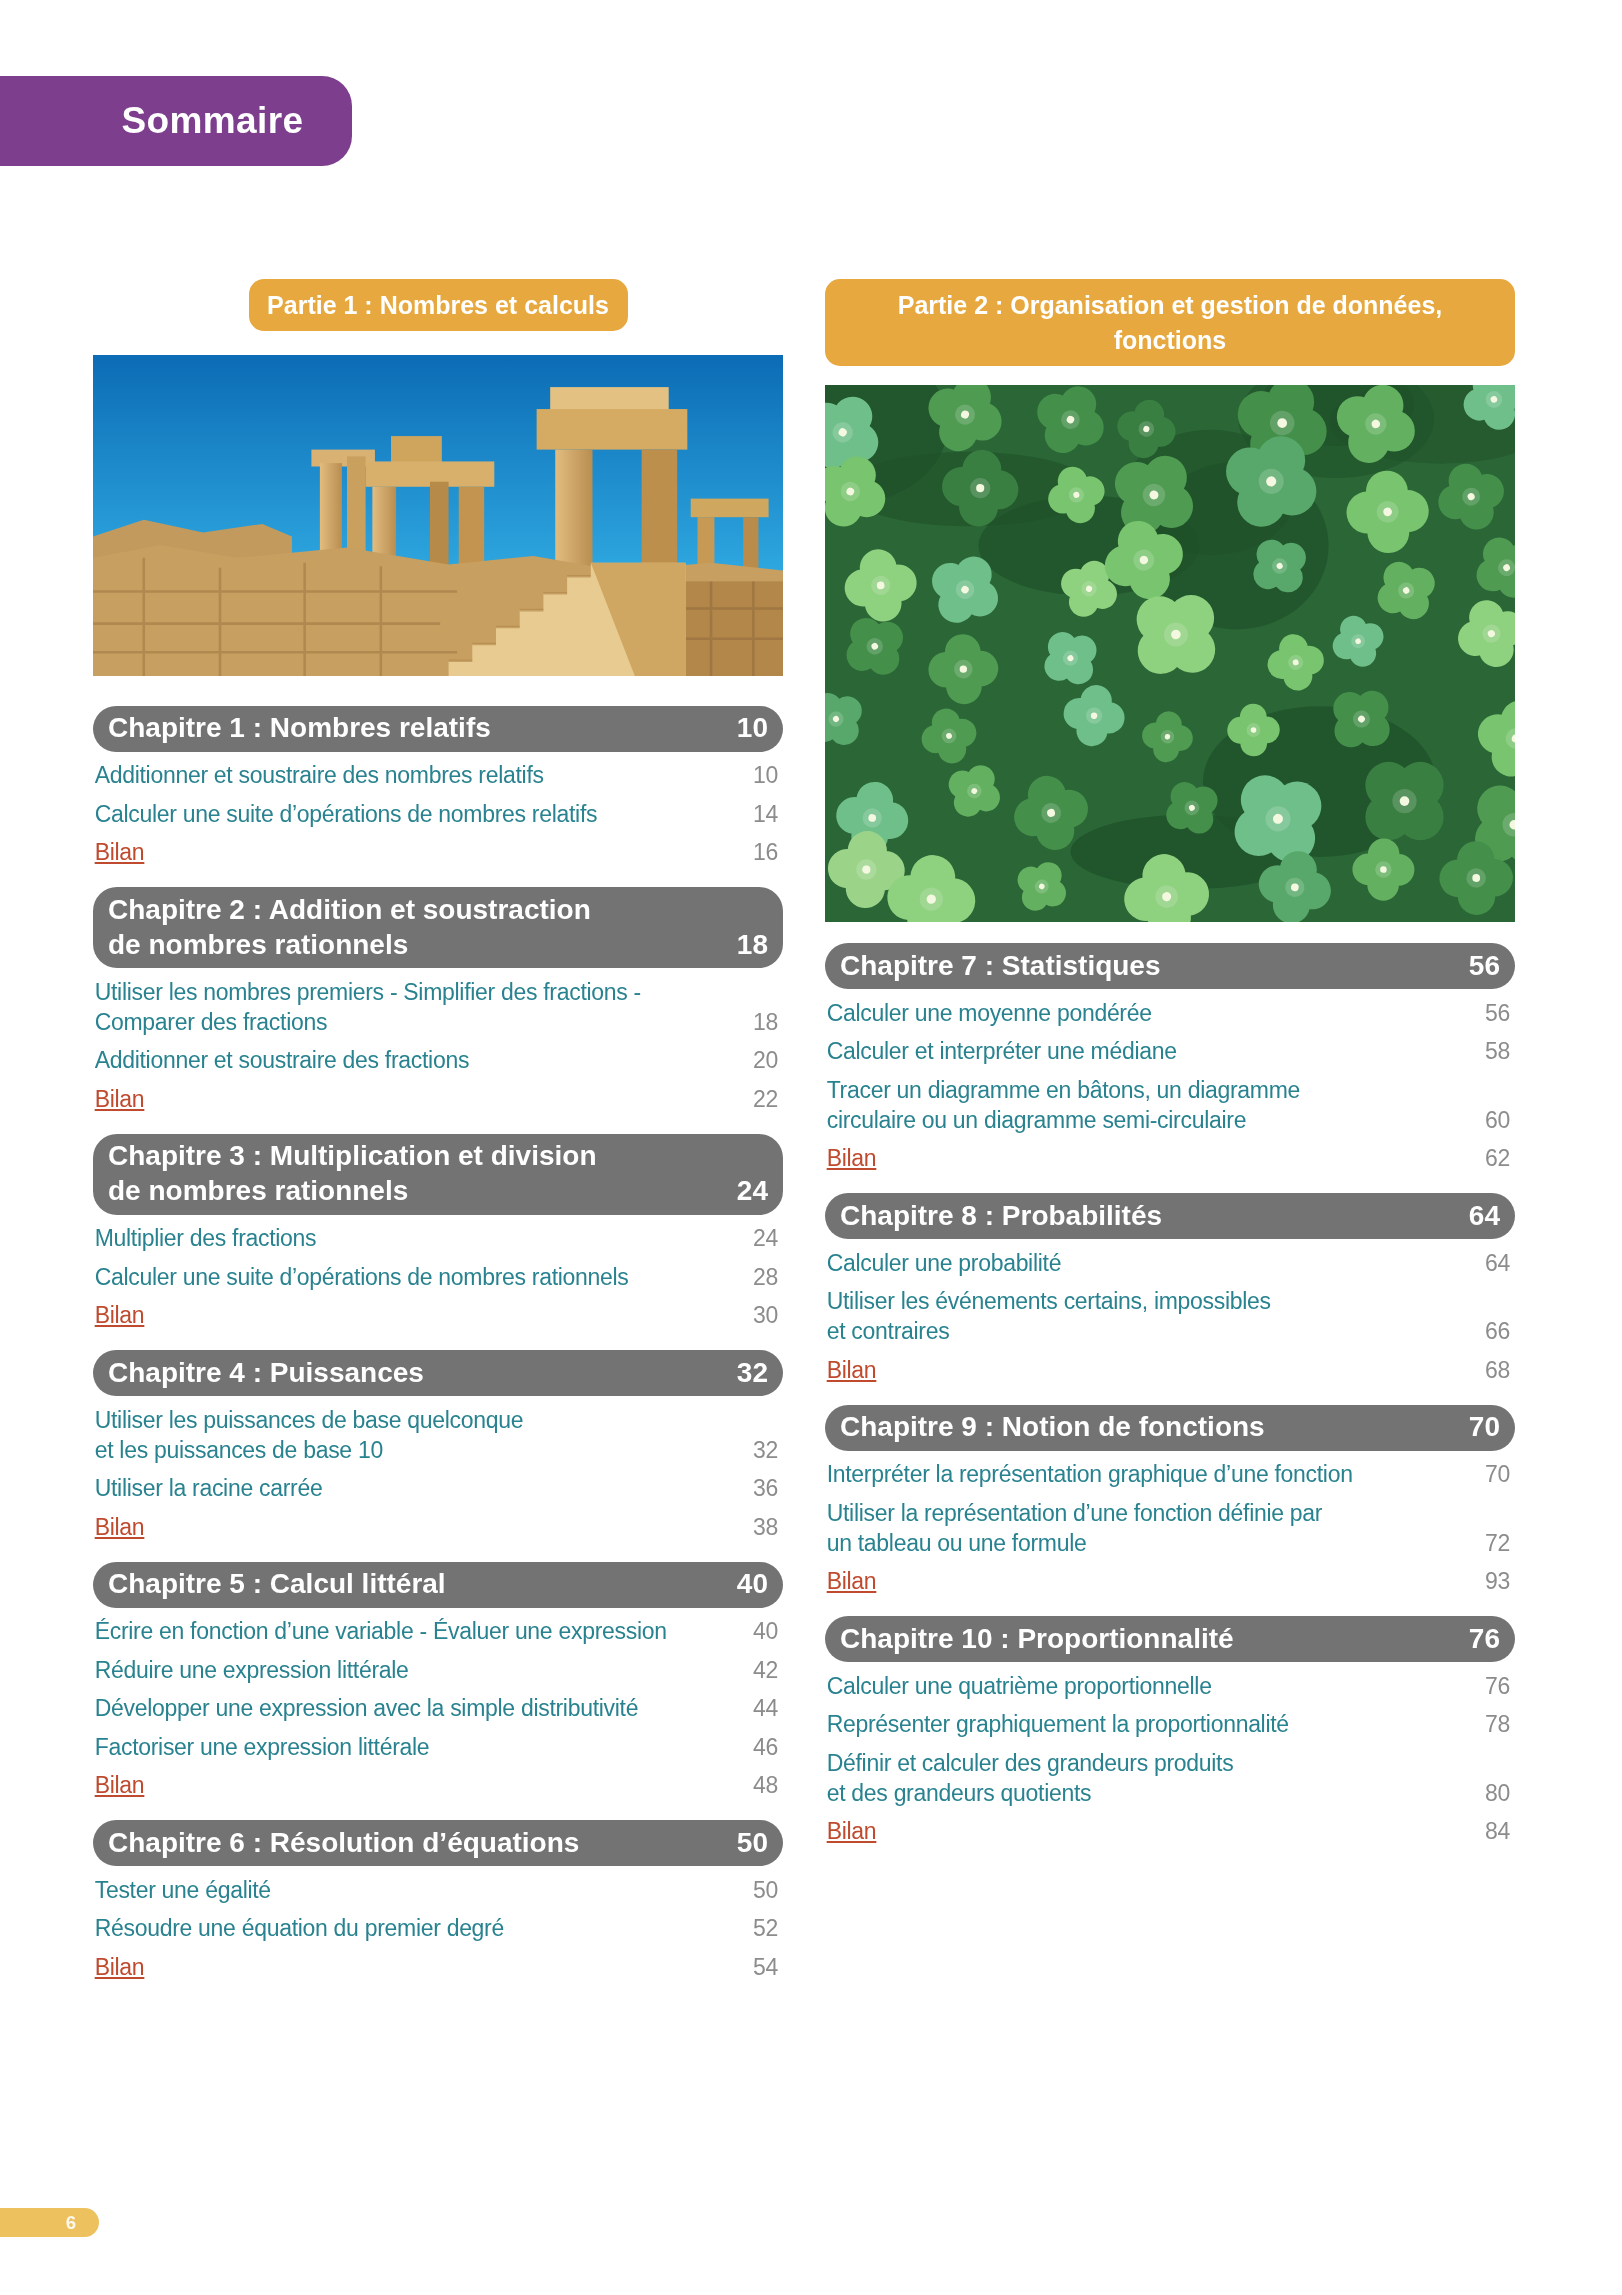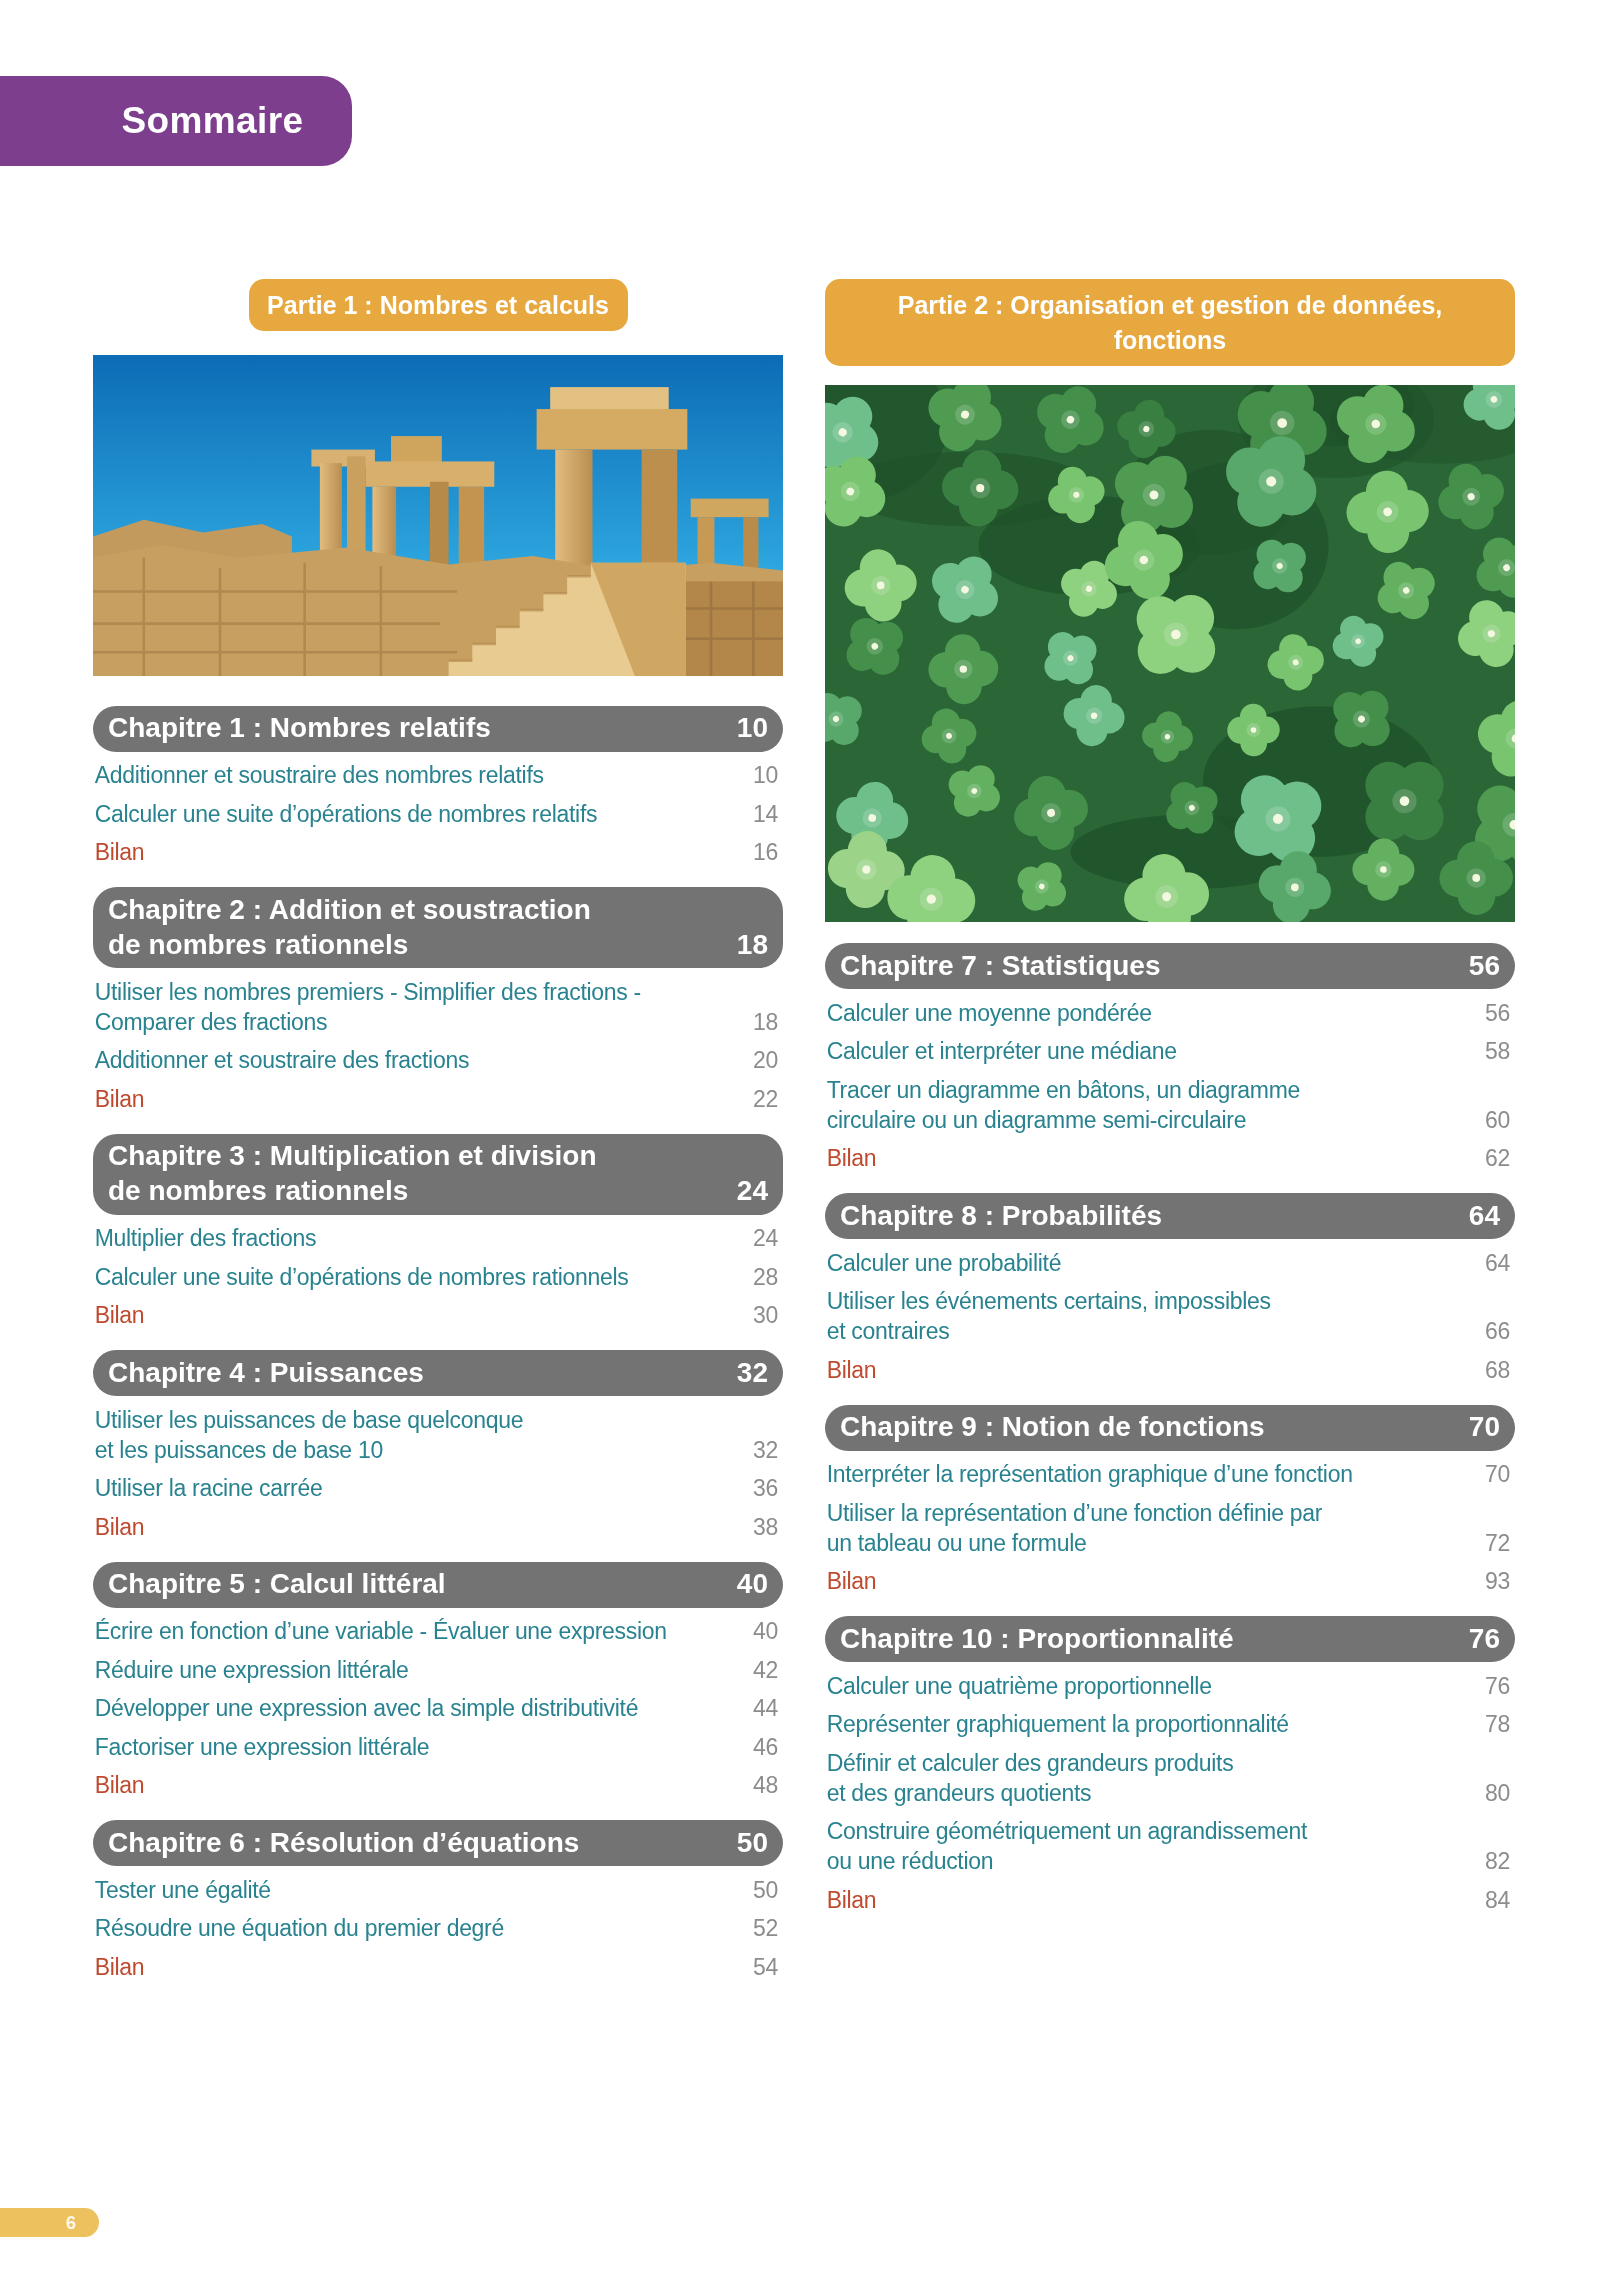--- a/index.html
+++ b/index.html
@@ -35,21 +35,21 @@
                display:flex;justify-content:space-between;align-items:flex-end;
                font-weight:bold;font-size:28px;line-height:35px;margin-bottom:6.8px;}
   .chapter-title{white-space:pre-line;}
   .chapter-page{margin-left:17px;}
 
   .toc-item{display:flex;justify-content:space-between;align-items:flex-end;
             font-size:23px;line-height:30px;letter-spacing:-0.3px;color:#28828f;
             margin-top:8.5px;padding:0 5px 0 1.7px;}
   .toc-item .item-label{white-space:pre-line;flex:1;}
   .toc-item .item-page{color:#8c8c8c;margin-left:13.5px;white-space:nowrap;}
-  .toc-item.bilan .item-label{color:#bf4a2e;}
+  .toc-item.bilan .item-label{color:#bf4a2e;text-decoration:underline;}
 
   
   .page-badge{position:absolute;left:0;top:2208px;width:99px;height:29px;background:#eec15f;
               border-radius:0 14.4px 14.4px 0;color:#fdf8ea;font-weight:bold;font-size:18.6px;
               display:flex;align-items:center;justify-content:flex-end;padding-right:23px;
               box-sizing:border-box;}
 </style>
 </head>
 <body>
 
@@ -394,25 +394,20 @@
             </div>
             <div class="toc-item">
               <span class="item-label">Représenter graphiquement la proportionnalité</span>
               <span class="item-page">78</span>
             </div>
             <div class="toc-item">
               <span class="item-label">Définir et calculer des grandeurs produits
 et des grandeurs quotients</span>
               <span class="item-page">80</span>
             </div>
-            <div class="toc-item">
-              <span class="item-label">Construire géométriquement un agrandissement
-ou une réduction</span>
-              <span class="item-page">82</span>
-            </div>
             <div class="toc-item bilan">
               <span class="item-label">Bilan</span>
               <span class="item-page">84</span>
             </div>
           </section>
         </div>
     </div>
 
   </div>
 

